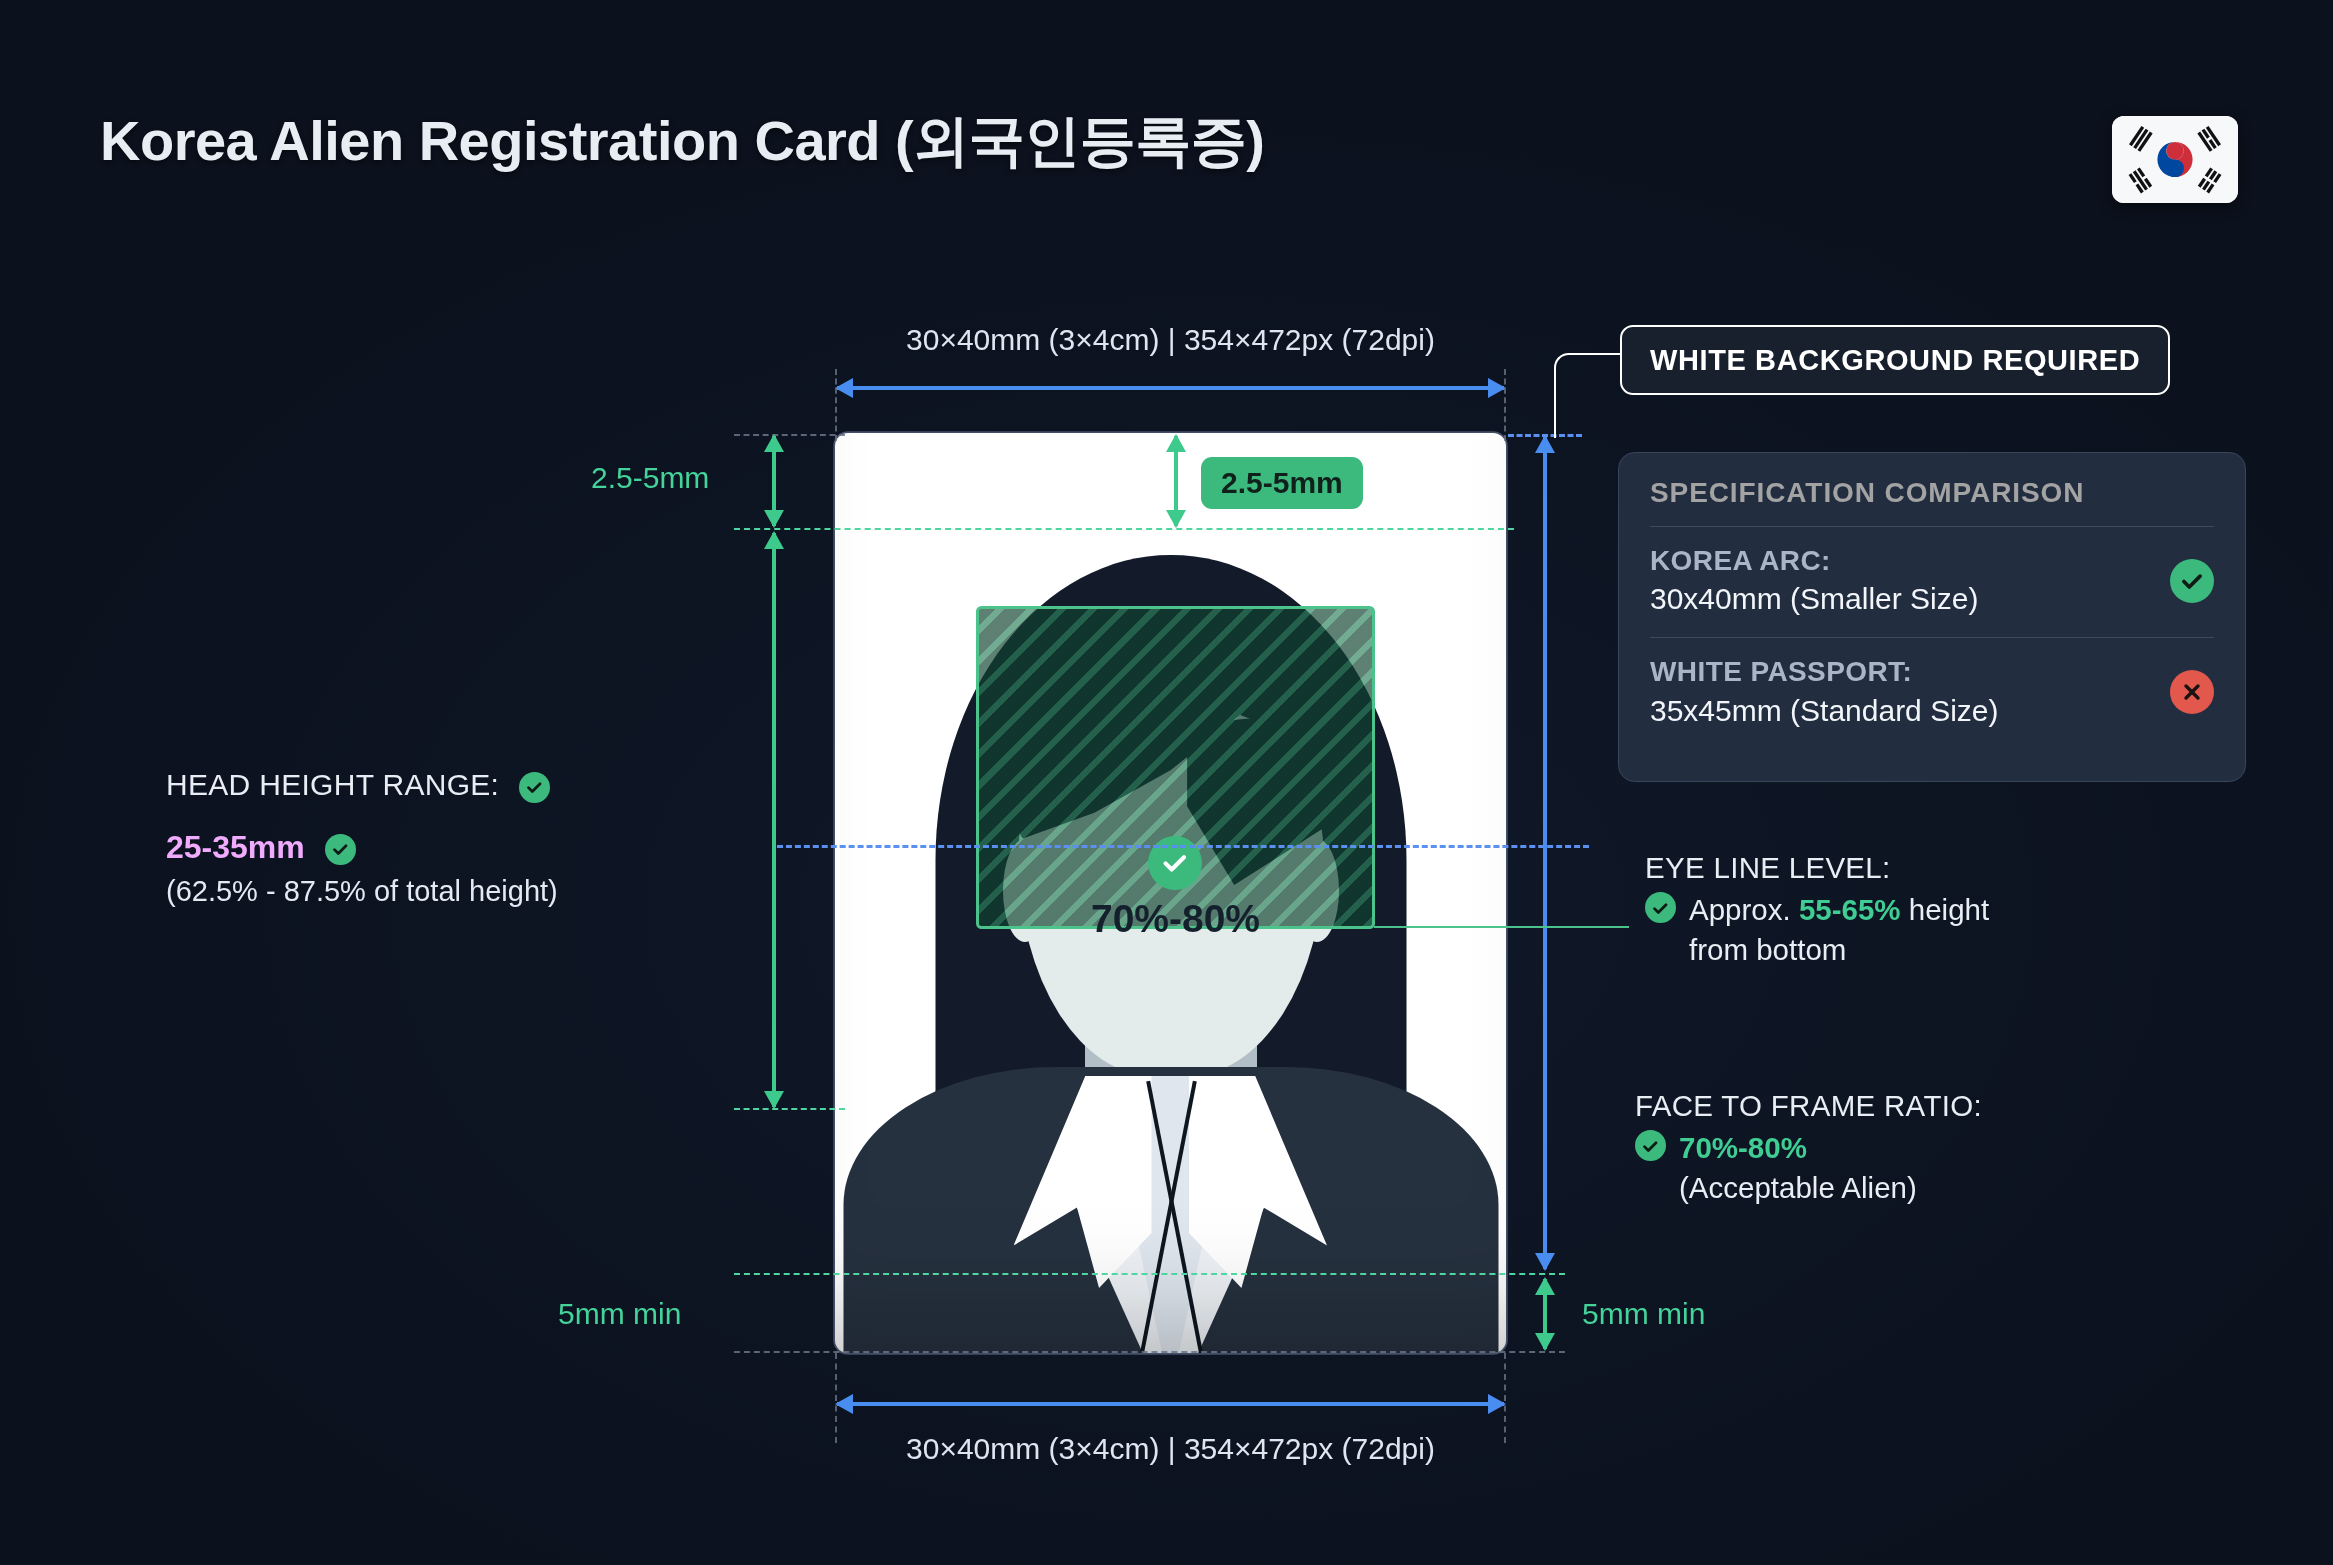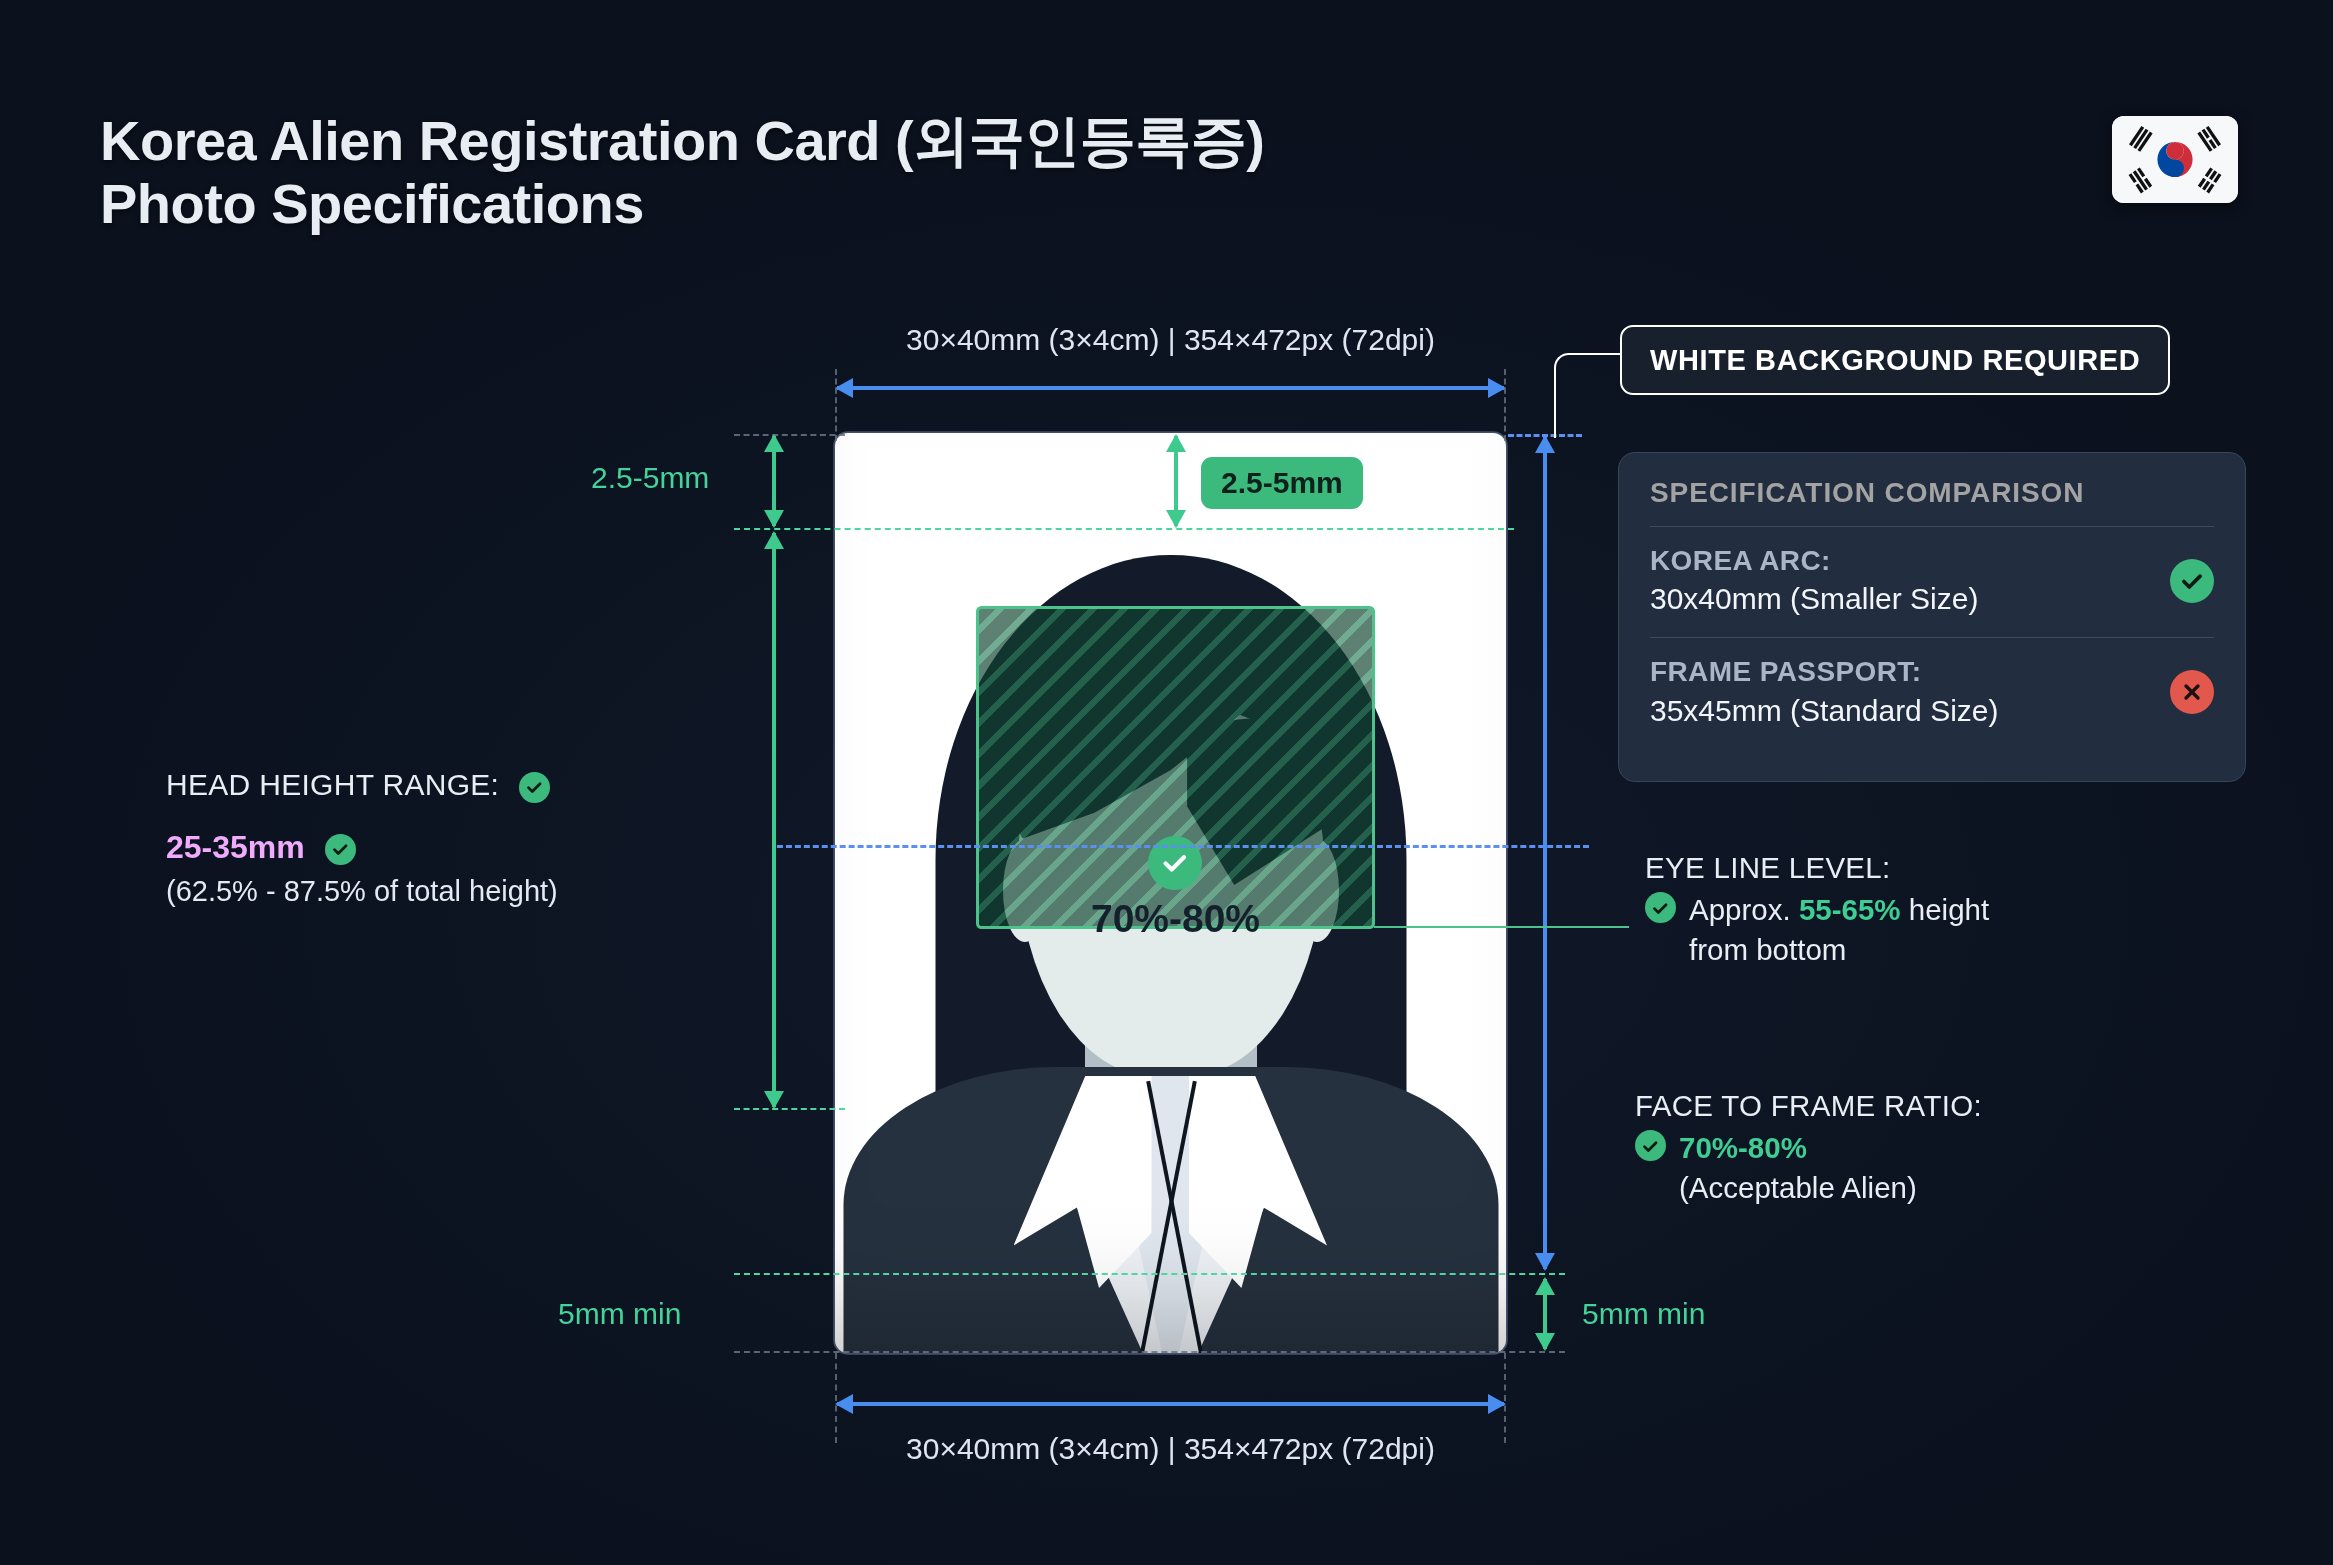--- a/index.html
+++ b/index.html
@@ -209,21 +209,20 @@
   .badge-pill{
     position:absolute; background:#3cba7e; color:#10201a;
     font-size:30px; font-weight:bold; padding:9.2px 20px; border-radius:11px;
   }
 </style>
 </head>
 <body>
 
 <div id="title">
   <div>Korea Alien Registration Card (외국인등록증)</div>
-  <div>Photo Specifications</div>
 </div>
 
 <div id="flag-badge">
   <svg viewBox="0 0 136 94" width="126" height="87">
     <rect width="136" height="94" fill="#f7f8fa"></rect>
     <g>
       <path d="M68 28 a19 19 0 0 1 0 38 a9.5 9.5 0 0 1 0 -19 a9.5 9.5 0 0 0 0 -19 z" fill="#cd2e3a"></path>
       <path d="M68 28 a19 19 0 0 0 0 38 a9.5 9.5 0 0 0 0 -19 a9.5 9.5 0 0 1 0 -19 z" fill="#0047a0"></path>
       <circle cx="68" cy="37.5" r="9.5" fill="#cd2e3a"></circle>
       <circle cx="68" cy="56.5" r="9.5" fill="#0047a0"></circle>
@@ -354,21 +353,21 @@
       <svg viewBox="0 0 24 24" style="width:26px;height:26px;">
           <path d="M4.5 12.5l5 5 10-10" stroke="#0f1b14" stroke-width="3.4" fill="none" stroke-linecap="round" stroke-linejoin="round"></path>
         </svg>
     </span>
   </div>
 
   <div class="spec-sep"></div>
 
   <div class="spec-row">
     <div>
-      <div class="spec-k">FRAME PASSPORT:</div>
+      <div class="spec-k">WHITE PASSPORT:</div>
       <div class="spec-v">35x45mm (Standard Size)</div>
     </div>
     <span class="xmk">
       <svg viewBox="0 0 24 24" style="width:24px;height:24px;">
           <path d="M6 6l12 12M18 6L6 18" stroke="#1a1212" stroke-width="3.4" stroke-linecap="round"></path>
         </svg>
     </span>
   </div>
 </div>
 

